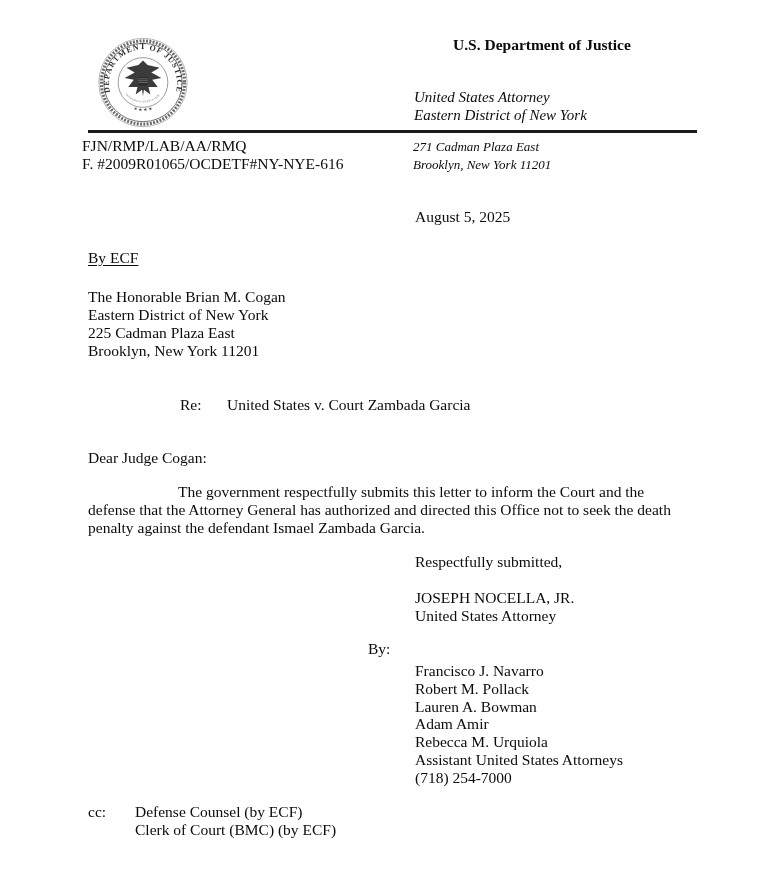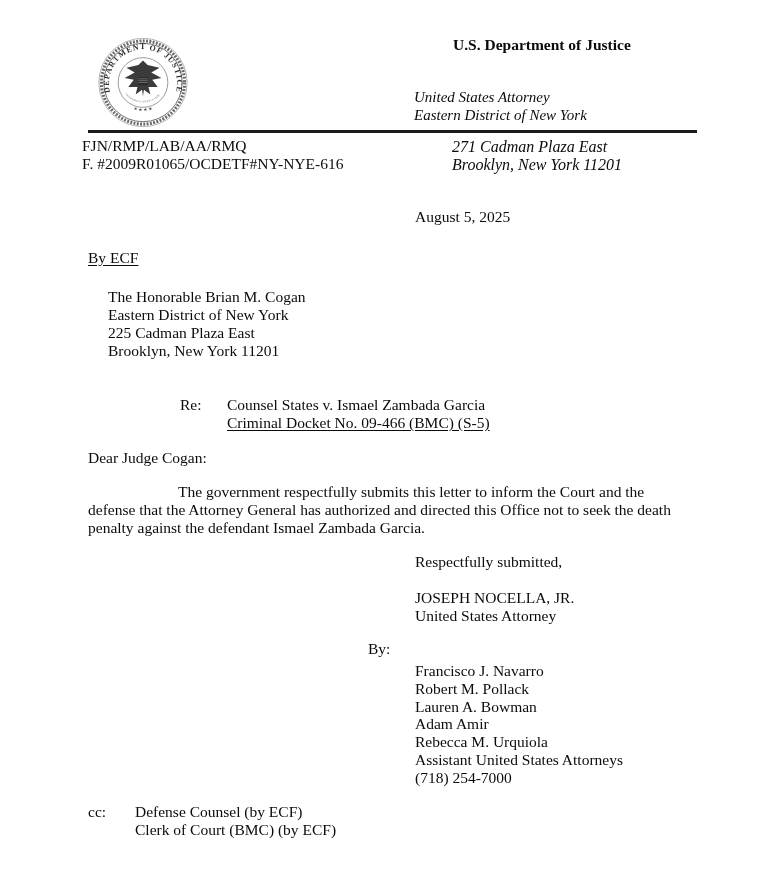--- a/index.html
+++ b/index.html
@@ -22,27 +22,27 @@
   .underline { text-decoration: underline; text-underline-offset: 2px; }
 
   .seal-wrap { left: 97px; top: 36px; width: 92px; height: 93px; }
 
   .doj-title { left: 415px; top: 36px; font-size: 15.5px; margin-left: 38px; }
   .usa-office { left: 414px; top: 89px; font-size: 15px; line-height: 17.5px; }
 
   .rule { left: 88px; top: 130px; width: 609px; height: 2.5px; background: #1a1a1a; }
 
   .ref-block { left: 82px; top: 137px; }
-  .office-address { left: 413px; top: 138px; font-size: 16px; line-height: 18px; margin-left: 39px; }
+  .office-address { left: 413px; top: 138px; font-size: 13px; line-height: 18px; }
 
   .date-line { left: 415px; top: 208px; }
 
   .by-ecf { left: 88px; top: 249px; }
 
-  .recipient { left: 88px; top: 288px; margin-left: 20px; }
+  .recipient { left: 88px; top: 288px; }
 
   .re-row { left: 180px; top: 396px; display: flex; }
   .re-label { width: 47px; flex: 0 0 47px; }
 
   .salutation { left: 88px; top: 449px; }
 
   .body-par { left: 88px; top: 483px; width: 640px; }
   .body-par .indent { padding-left: 90px; }
 
   .respectfully { left: 415px; top: 553px; }
@@ -122,22 +122,21 @@
   <div class="abs recipient">
     <div class="nowrap">The Honorable Brian M. Cogan</div>
     <div class="nowrap">Eastern District of New York</div>
     <div class="nowrap">225 Cadman Plaza East</div>
     <div class="nowrap">Brooklyn, New York 11201</div>
   </div>
 
   <div class="abs re-row">
     <div class="re-label">Re:</div>
     <div>
-      <div class="nowrap">Counsel States v. Ismael Zambada Garcia</div>
-      <div class="nowrap underline">Criminal Docket No. 09-466 (BMC) (S-5)</div>
+      <div class="nowrap">United States v. Court Zambada Garcia</div>
     </div>
   </div>
 
   <div class="abs salutation">Dear Judge Cogan:</div>
 
   <div class="abs body-par">
     <div class="nowrap indent">The government respectfully submits this letter to inform the Court and the</div>
     <div class="nowrap">defense that the Attorney General has authorized and directed this Office not to seek the death</div>
     <div class="nowrap">penalty against the defendant Ismael Zambada Garcia.</div>
   </div>

